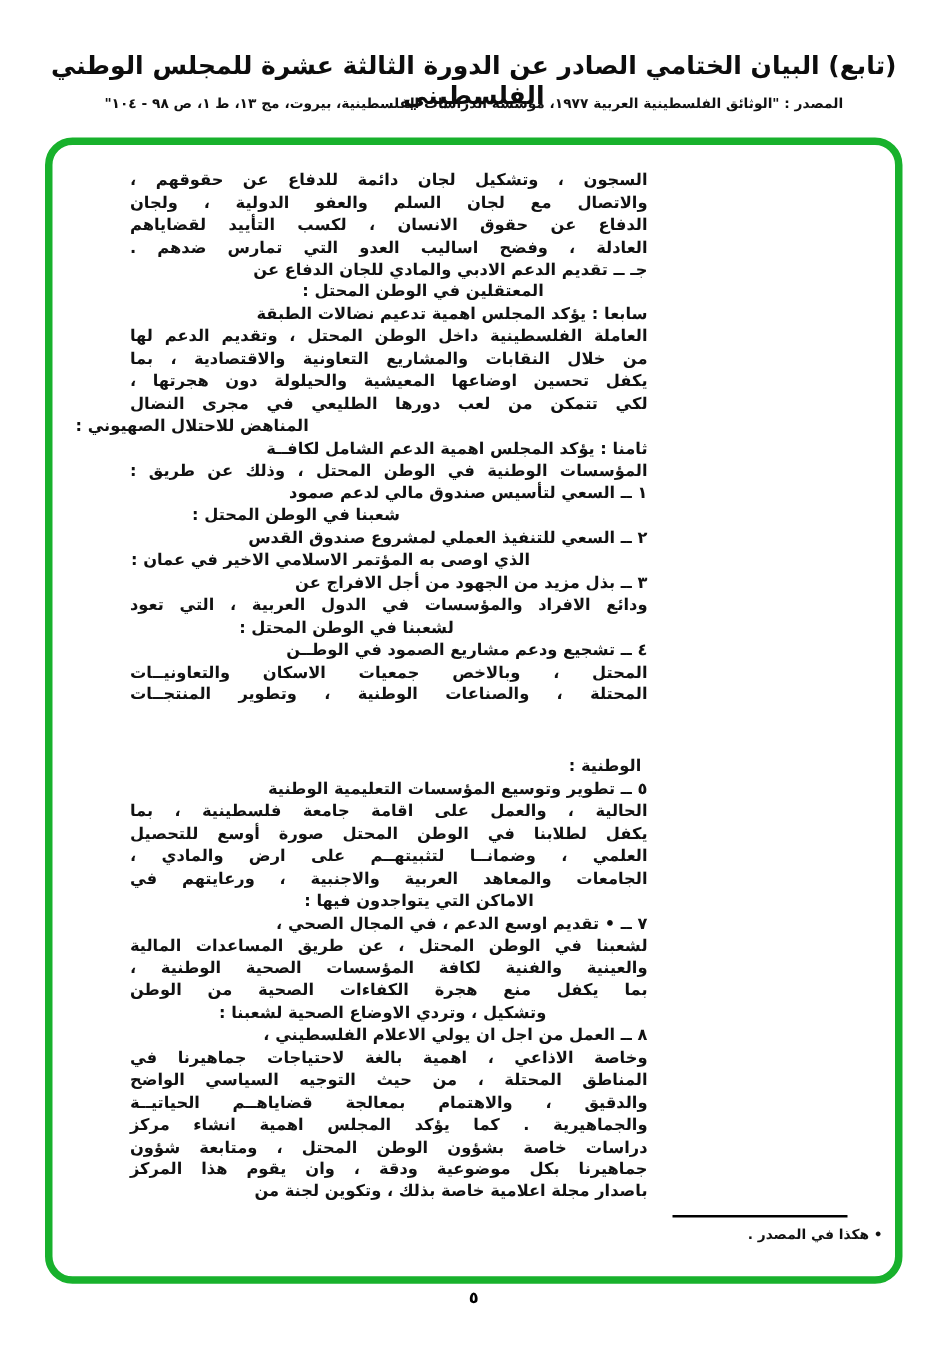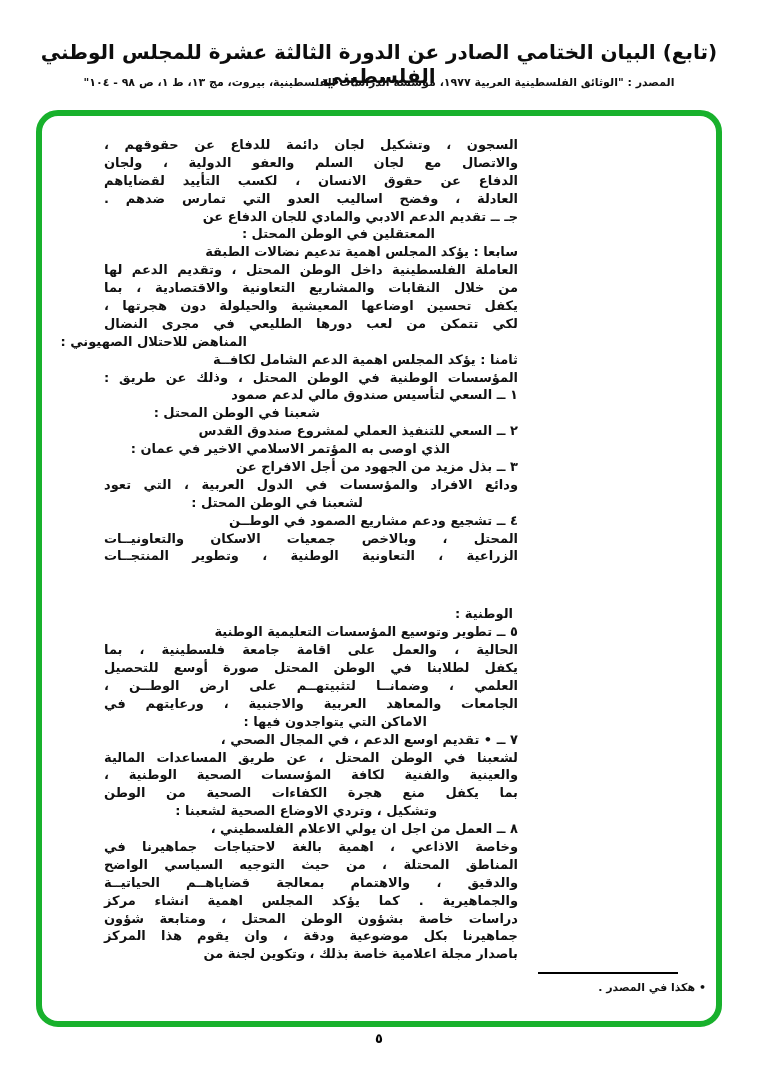--- a/index.html
+++ b/index.html
@@ -119,32 +119,32 @@
         <div class="line just">العاملة الفلسطينية داخل الوطن المحتل ، وتقديم الدعم لها</div>
         <div class="line just">من خلال النقابات والمشاريع التعاونية والاقتصادية ، بما</div>
         <div class="line just">يكفل تحسين اوضاعها المعيشية والحيلولة دون هجرتها ،</div>
         <div class="line just">لكي تتمكن من لعب دورها الطليعي في مجرى النضال</div>
         <div class="line start" style="margin-right: 271px;">المناهض للاحتلال الصهيوني :</div>
         <div class="line start">ثامنا : يؤكد المجلس اهمية الدعم الشامل لكافــة</div>
         <div class="line just">المؤسسات الوطنية في الوطن المحتل ، وذلك عن طريق :</div>
         <div class="line start">١ ــ السعي لتأسيس صندوق مالي لدعم صمود</div>
         <div class="line start" style="margin-right: 198px;">شعبنا في الوطن المحتل :</div>
         <div class="line start">٢ ــ السعي للتنفيذ العملي لمشروع صندوق القدس</div>
-        <div class="line start" style="margin-right: 68px;">الذي اوصى به المؤتمر الاسلامي الاخير في عمان :</div>
+        <div class="line start" style="margin-right: 94px;">الذي اوصى به المؤتمر الاسلامي الاخير في عمان :</div>
         <div class="line start">٣ ــ بذل مزيد من الجهود من أجل الافراج عن</div>
         <div class="line just">ودائع الافراد والمؤسسات في الدول العربية ، التي تعود</div>
         <div class="line start" style="margin-right: 155px;">لشعبنا في الوطن المحتل :</div>
         <div class="line start">٤ ــ تشجيع ودعم مشاريع الصمود في الوطــن</div>
         <div class="line just">المحتل ، وبالاخص جمعيات الاسكان والتعاونيــات</div>
-        <div class="line just">الزراعية ، التعاونية الوطنية ، وتطوير المنتجــات</div>
+        <div class="line just">المحتلة ، والصناعات الوطنية ، وتطوير المنتجــات</div>
         <div class="line start" style="margin-right: 5px; margin-top: 40px;">الوطنية :</div>
         <div class="line start">٥ ــ تطوير وتوسيع المؤسسات التعليمية الوطنية</div>
         <div class="line just">الحالية ، والعمل على اقامة جامعة فلسطينية ، بما</div>
         <div class="line just">يكفل لطلابنا في الوطن المحتل صورة أوسع للتحصيل</div>
-        <div class="line just">العلمي ، وضمانــا لتثبيتهــم على ارض الوطــن ،</div>
+        <div class="line just">العلمي ، وضمانــا لتثبيتهــم على ارض والمادي ،</div>
         <div class="line just">الجامعات والمعاهد العربية والاجنبية ، ورعايتهم في</div>
         <div class="line start" style="margin-right: 91px;">الاماكن التي يتواجدون فيها :</div>
         <div class="line start">٧ ــ  •  تقديم اوسع الدعم ، في المجال الصحي ،</div>
         <div class="line just">لشعبنا في الوطن المحتل ، عن طريق المساعدات المالية</div>
         <div class="line just">والعينية والفنية لكافة المؤسسات الصحية الوطنية ،</div>
         <div class="line just">بما يكفل منع هجرة الكفاءات الصحية من الوطن</div>
         <div class="line start" style="margin-right: 81px;">وتشكيل ، وتردي الاوضاع الصحية لشعبنا :</div>
         <div class="line start">٨ ــ العمل من اجل ان يولي الاعلام الفلسطيني ،</div>
         <div class="line just">وخاصة الاذاعي ، اهمية بالغة لاحتياجات جماهيرنا في</div>
         <div class="line just">المناطق المحتلة ، من حيث التوجيه السياسي الواضح</div>

